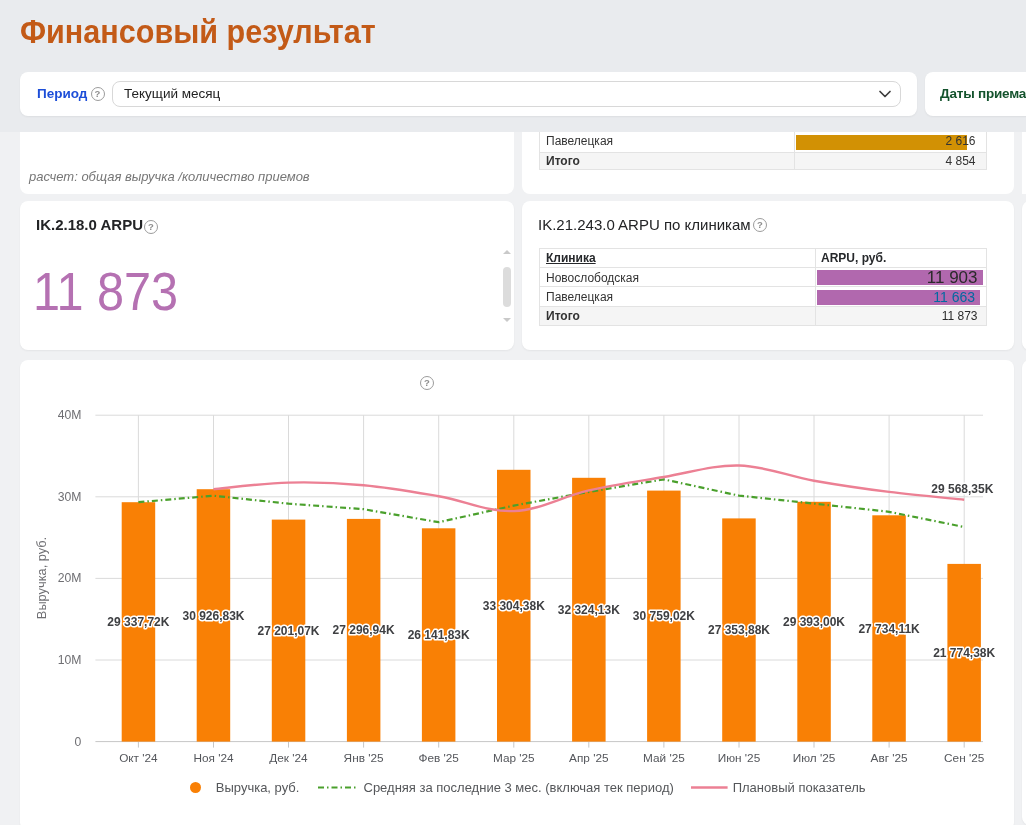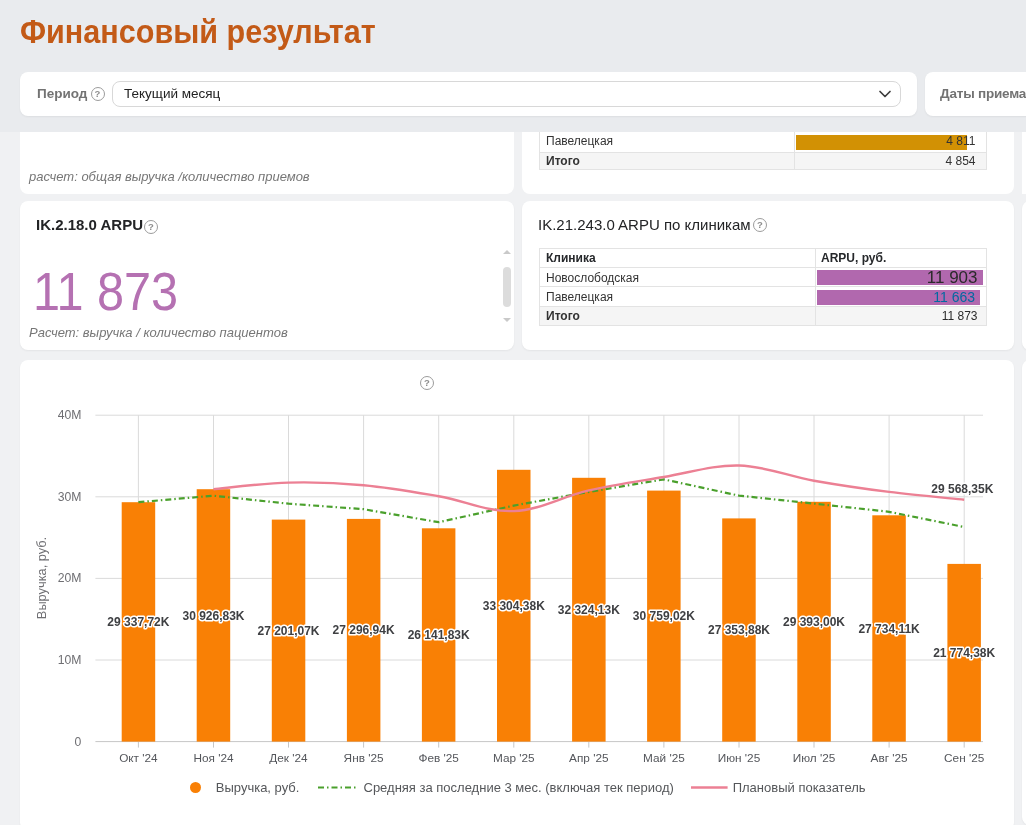--- a/index.html
+++ b/index.html
@@ -9,67 +9,66 @@
 .ital{font-style:italic;color:#767676;font-size:13px;}
 .ctitle{font-size:15px;color:#232426;}
 </style></head>
 <body>
 <div id="root">
 
   <div class="abs" style="left:0;top:0;width:1026px;height:132px;background:#e9ebee;"></div>
   <div class="abs" style="left:20px;top:13px;font-size:33.5px;font-weight:bold;color:#c35a17;transform:scaleX(0.912);transform-origin:left top;white-space:nowrap;">Финансовый результат</div>
 
   <div class="card" style="left:20px;top:72px;width:897px;height:44px;"></div>
-  <div class="abs" style="left:37px;top:86px;height:16px;line-height:16px;font-size:13.5px;font-weight:bold;color:#737373;">Период</div>
+  <div class="abs" style="left:37px;top:86px;height:16px;line-height:16px;font-size:13.5px;font-weight:bold;color:#1d4ed8;">Период</div>
   <div style="position:absolute;left:90.5px;top:87px;width:14px;height:14px;border:1.4px solid #9c9c9c;border-radius:50%;box-sizing:border-box;font-size:9.5px;font-weight:bold;color:#8d8d8d;text-align:center;line-height:11.5px;">?</div>
   <div class="abs" style="left:112px;top:81px;width:789px;height:26px;border:1px solid #d8d8d8;border-radius:8px;background:#fff;"></div>
   <div class="abs" style="left:124px;top:86px;height:16px;line-height:16px;font-size:13.5px;color:#222;">Текущий месяц</div>
   <svg class="abs" style="left:878px;top:89px;" width="14" height="10" viewBox="0 0 14 10">
       <path d="M2 2.5 L7 7.5 L12 2.5" fill="none" stroke="#3c3c3c" stroke-width="1.7" stroke-linecap="round" stroke-linejoin="round"></path>
     </svg>
 
   <div class="card" style="left:925px;top:72px;width:130px;height:44px;border-radius:8px 0 0 8px;"></div>
-  <div class="abs" style="left:940px;top:86px;height:16px;line-height:16px;font-size:13.5px;font-weight:bold;color:#737373;white-space:nowrap;letter-spacing:-0.2px;">Даты приема</div>
+  <div class="abs" style="left:940px;top:86px;height:16px;line-height:16px;font-size:13.5px;font-weight:bold;color:#14532d;white-space:nowrap;letter-spacing:-0.2px;">Даты приема</div>
 
   <div class="card" style="left:20px;top:132px;width:494px;height:62px;border-radius:0 0 8px 8px;box-shadow:none;"></div>
   <div class="abs ital" style="left:29px;top:169px;height:15px;line-height:15px;">расчет: общая выручка /количество приемов</div>
 
   <div class="card" style="left:522px;top:132px;width:491.6px;height:62px;border-radius:0 0 8px 8px;box-shadow:none;"></div>
 
   <div class="abs" style="left:539px;top:132px;width:447.5px;height:19.5px;border-left:1px solid #e3e3e3;border-right:1px solid #e3e3e3;">
     <div class="abs" style="left:6px;top:2px;height:15px;line-height:15px;font-size:12px;color:#333;">Павелецкая</div>
     <div class="abs" style="left:254px;top:0;width:1px;height:19.5px;background:#e3e3e3;"></div>
     <div class="abs" style="left:255.5px;top:3px;width:171.5px;height:14.5px;background:#d29104;"></div>
-    <div class="abs" style="right:10px;top:2px;height:15px;line-height:15px;font-size:12px;color:#333;">4 811</div>
+    <div class="abs" style="right:10px;top:2px;height:15px;line-height:15px;font-size:12px;color:#333;">2 616</div>
   </div>
   <div class="abs" style="left:539px;top:151.5px;width:447.5px;height:18.5px;background:#f5f5f5;border:1px solid #e3e3e3;">
     <div class="abs" style="left:6px;top:1px;height:15px;line-height:15px;font-size:12px;font-weight:bold;color:#333;">Итого</div>
     <div class="abs" style="left:254px;top:0;width:1px;height:17px;background:#e3e3e3;"></div>
     <div class="abs" style="right:10px;top:1px;height:15px;line-height:15px;font-size:12px;color:#333;margin-left:21px;">4 854</div>
   </div>
   <div class="card" style="left:1021.6px;top:132px;width:10px;height:62px;border-radius:0;box-shadow:none;"></div>
 
   <div class="card" style="left:20px;top:200.5px;width:494px;height:149px;"></div>
   <div class="abs ctitle" style="left:36px;top:217px;height:16px;line-height:16px;font-weight:bold;">IK.2.18.0 ARPU</div>
   <div style="position:absolute;left:144px;top:219.5px;width:14px;height:14px;border:1.4px solid #9c9c9c;border-radius:50%;box-sizing:border-box;font-size:9.5px;font-weight:bold;color:#8d8d8d;text-align:center;line-height:11.5px;">?</div>
   <div class="abs" style="left:33px;top:267px;font-size:54px;line-height:49px;color:#b571b2;transform:scaleX(0.9);transform-origin:left top;">11&nbsp;873</div>
-  <div class="abs ital" style="left:29px;top:325px;height:15px;line-height:15px;">Расчет: выручка / количество пациентов</div>
 
   <svg class="abs" style="left:501px;top:248px;" width="12" height="76" viewBox="0 0 12 76">
     <path d="M2 6 L6 2 L10 6 Z" fill="#c9c9c9"></path>
     <rect x="2" y="19" width="8" height="40" rx="4" fill="#dcdcdc"></rect>
     <path d="M2 70 L6 74 L10 70 Z" fill="#c9c9c9"></path>
   </svg>
 
   <div class="card" style="left:522px;top:200.5px;width:491.6px;height:149px;"></div>
   <div class="abs ctitle" style="left:538px;top:217px;height:16px;line-height:16px;">IK.21.243.0 ARPU по клиникам</div>
   <div style="position:absolute;left:753px;top:217.5px;width:14px;height:14px;border:1.4px solid #9c9c9c;border-radius:50%;box-sizing:border-box;font-size:9.5px;font-weight:bold;color:#8d8d8d;text-align:center;line-height:11.5px;">?</div>
   <div class="abs" style="left:539px;top:248px;width:447.5px;border:1px solid #e3e3e3;">
     <div style="position:relative;height:18.7px;border-bottom:1px solid #e3e3e3;">
-      <div class="abs" style="left:6px;top:2px;height:14px;line-height:14px;font-size:12px;font-weight:bold;color:#26282b;">Клиника</div>
+      <div class="abs" style="left:6px;top:2px;height:14px;line-height:14px;font-size:12px;font-weight:bold;color:#26282b;text-decoration:underline;">Клиника</div>
       <div class="abs" style="left:275px;top:0;width:1px;height:100%;background:#e3e3e3;"></div>
       <div class="abs" style="left:281px;top:2px;height:14px;line-height:14px;font-size:12px;font-weight:bold;color:#26282b;">ARPU, руб.</div>
     </div>
     <div style="position:relative;height:19.7px;border-bottom:1px solid #e3e3e3;">
       <div class="abs" style="left:6px;top:3px;height:14px;line-height:14px;font-size:12px;color:#333;">Новослободская</div>
       <div class="abs" style="left:275px;top:0;width:1px;height:100%;background:#e3e3e3;"></div>
       <div class="abs" style="left:277px;top:2.8px;width:165.5px;height:14.5px;background:#b168ae;"></div>
       <div class="abs" style="right:8px;top:3px;height:14px;line-height:14px;font-size:17px;color:#2a2a2a;">11 903</div>
     </div>
     <div style="position:relative;height:19.7px;border-bottom:1px solid #e3e3e3;">

